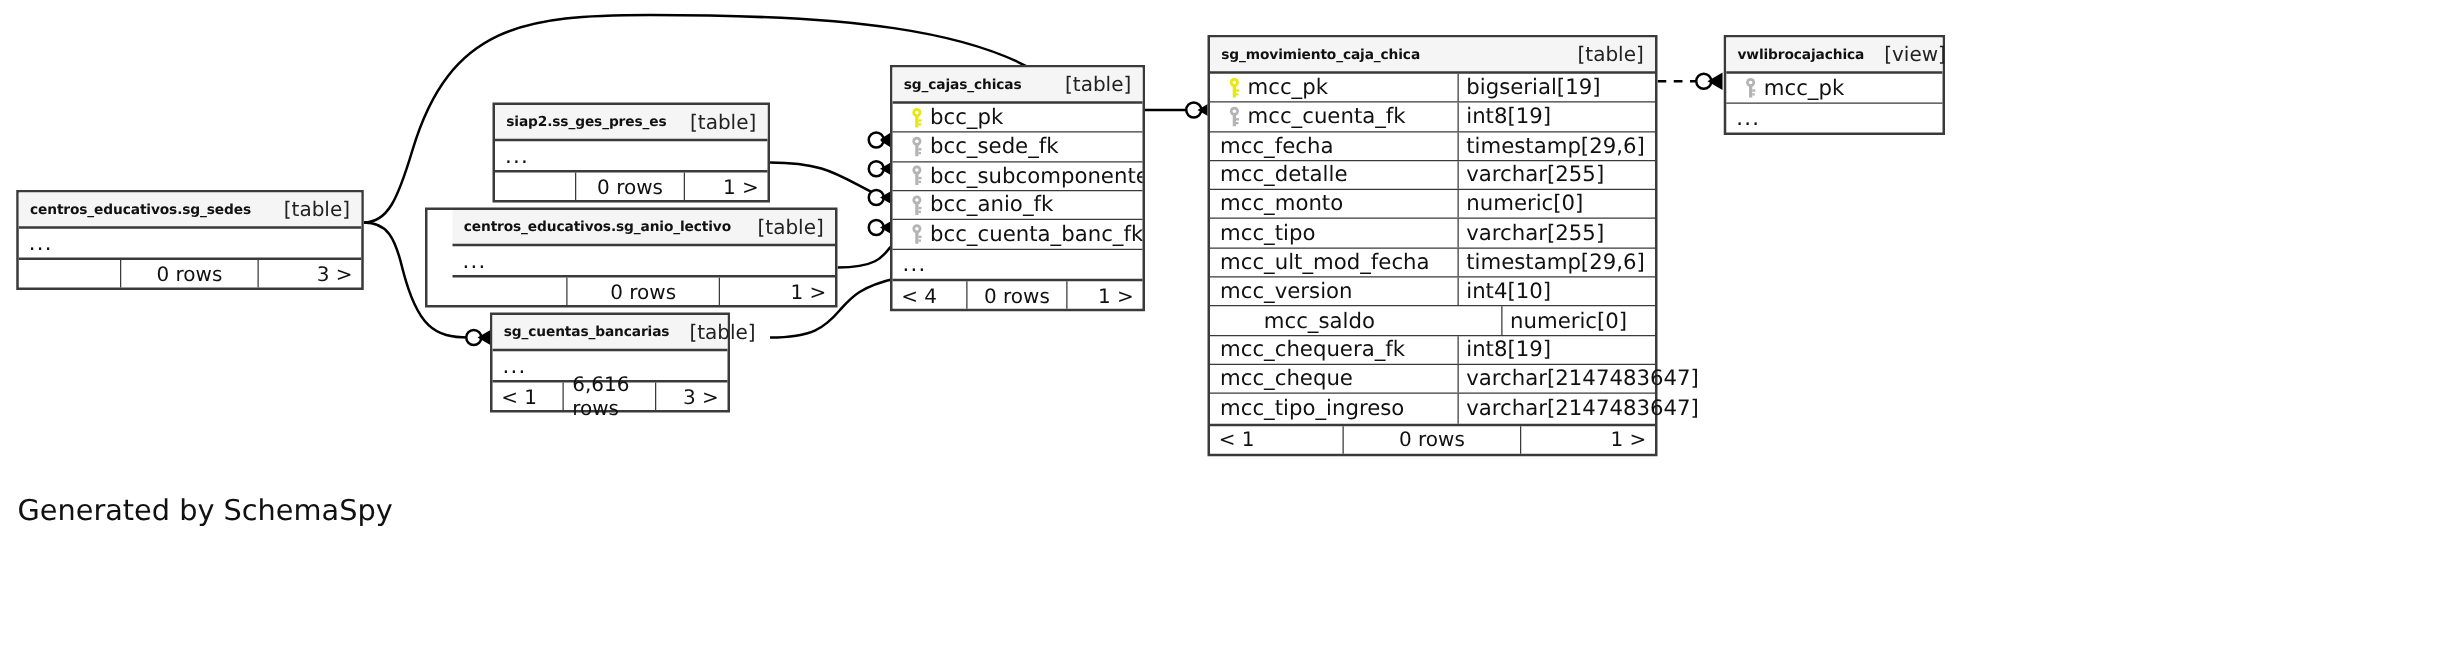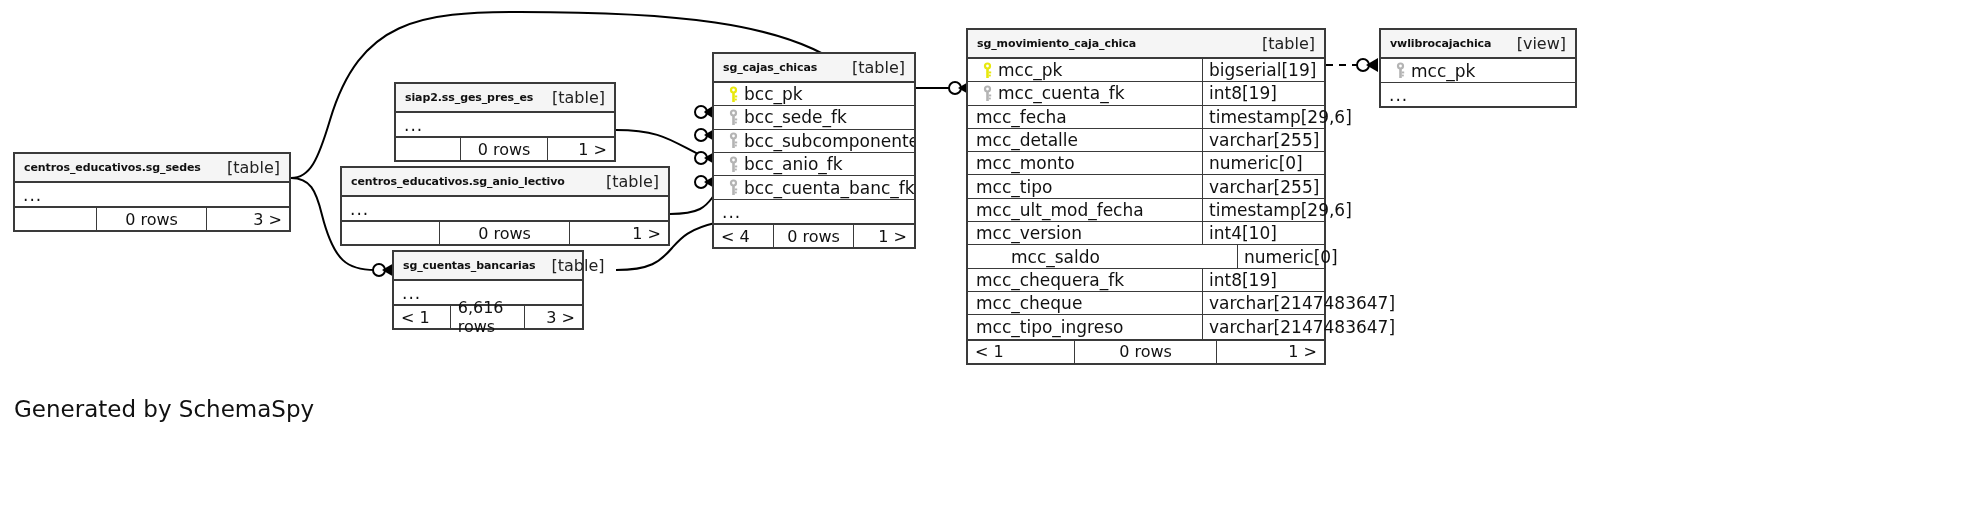--- a/index.html
+++ b/index.html
@@ -58,21 +58,20 @@
     padding-left: 16px;
     white-space: nowrap;
   }
   .rows { display: block; }
   .row {
     display: flex;
     align-items: stretch;
     border-bottom: 1px solid #3a3a3a;
     height: 23.3px;
     box-sizing: border-box;
-    gap: 36px;
   }
   .row:last-child { border-bottom: none; }
   .row .colname {
     display: flex;
     align-items: center;
     padding-left: 8px;
     flex: 1 1 auto;
     white-space: nowrap;
     overflow: hidden;
   }
@@ -196,21 +195,21 @@
           <span class="tname">siap2.ss_ges_pres_es</span>
           <span class="ttype">[table]</span>
         </div>
         <div class="ellip-row">...</div>
         <div class="footer">
           <div class="fcell f-left" style="width:65px"></div>
           <div class="fcell f-mid" style="width:87px">0 rows</div>
           <div class="fcell f-right" style="width:66px">1 &gt;</div>
         </div>
       </div>
-      <div class="tbl" style="left: 340px; top: 166px; width: 330px;">
+      <div class="tbl" style="left: 340px; top: 166px; width: 330px; padding-left: 20px;">
         <div class="hdr">
           <span class="tname">centros_educativos.sg_anio_lectivo</span>
           <span class="ttype">[table]</span>
         </div>
         <div class="ellip-row">...</div>
         <div class="footer">
           <div class="fcell f-left" style="width:98px"></div>
           <div class="fcell f-mid" style="width:130px">0 rows</div>
           <div class="fcell f-right" style="width:98px">1 &gt;</div>
         </div>
@@ -431,21 +430,21 @@
               <span>varchar[2147483647]</span>
             </div>
           </div>
         </div>
         <div class="footer">
           <div class="fcell f-left" style="width:107px">&lt; 1</div>
           <div class="fcell f-mid" style="width:142px">0 rows</div>
           <div class="fcell f-right" style="width:107px">1 &gt;</div>
         </div>
       </div>
-      <div class="tbl" style="left: 1379px; top: 28px; width: 198px;">
+      <div class="tbl" style="left: 1379px; top: 28px; width: 177px;">
         <div class="hdr">
           <span class="tname">vwlibrocajachica</span>
           <span class="ttype">[view]</span>
         </div>
         <div class="rows">
           <div class="row">
             <div class="colname">
               <span class="keyslot">
                 <svg width="11" height="17" viewBox="0 0 11 17">
                   <circle cx="5.5" cy="4" r="3.6" fill="#b4b4b4"></circle>

